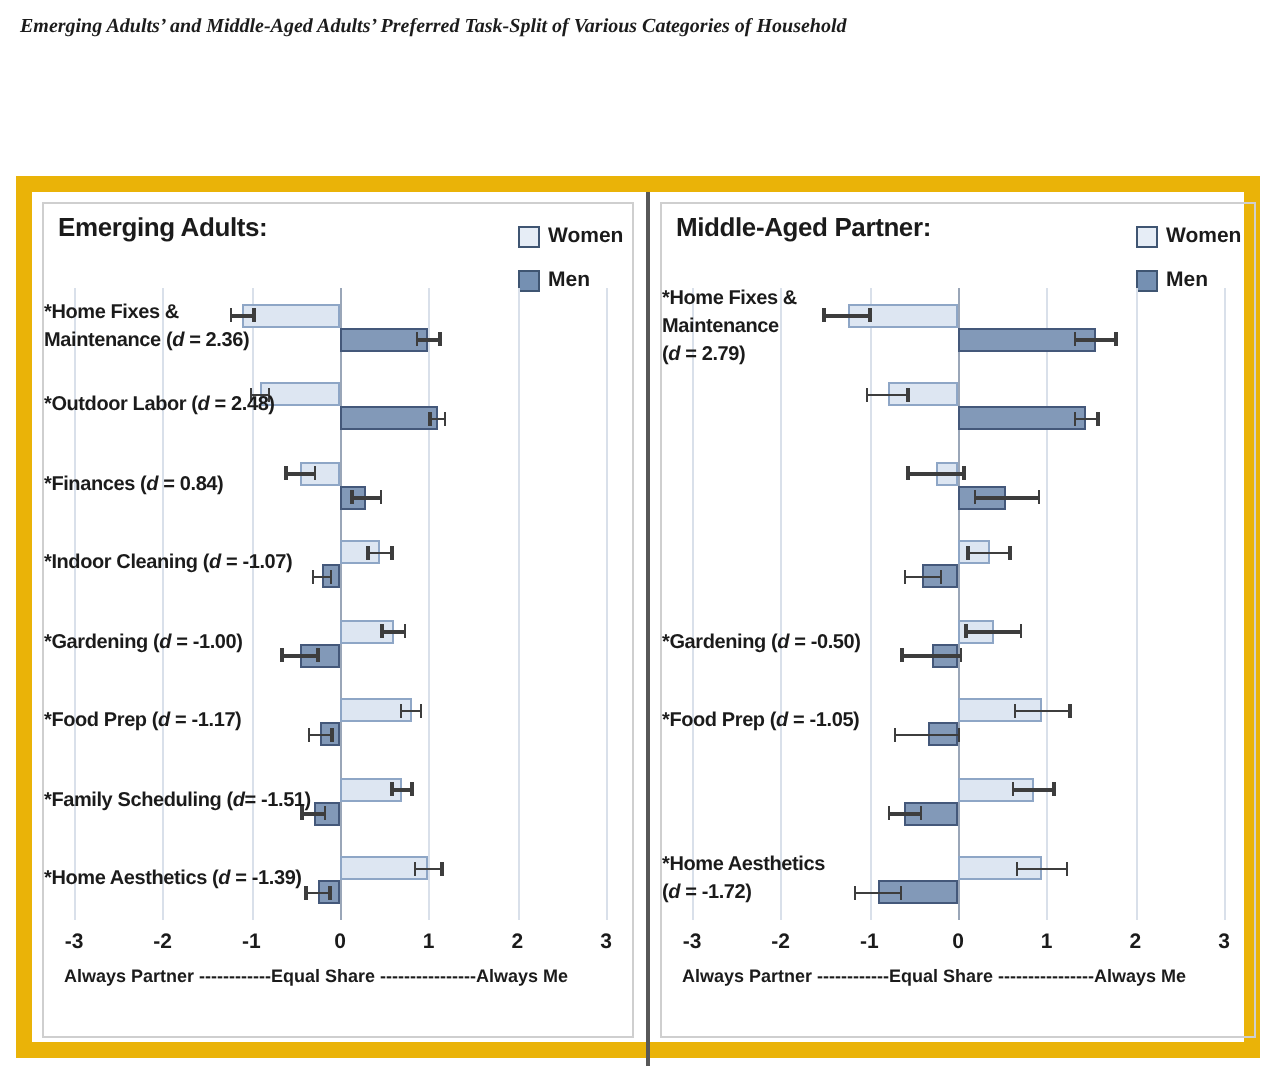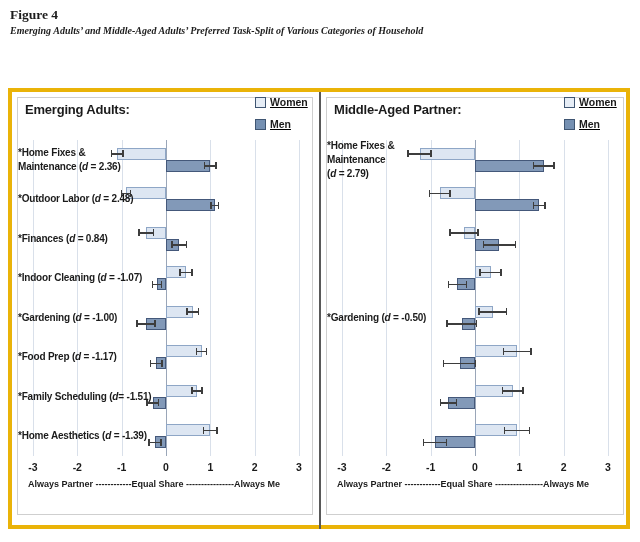--- a/index.html
+++ b/index.html
@@ -5,30 +5,30 @@
   html,body{margin:0;padding:0;background:#ffffff;}
   #page{position:relative;width:640px;height:542px;background:#ffffff;overflow:hidden;
         font-family:"Liberation Sans",sans-serif;}
   
   #title-block{position:absolute;left:10px;top:6px;width:620px;color:#1c1c1c;
                font-family:"Liberation Serif",serif;}
   #figure-label{font-weight:bold;font-size:13.5px;line-height:17px;}
   .figure-caption-line{font-style:italic;font-size:10px;line-height:16.5px;font-weight:bold;}
   
   #figure-box{position:absolute;left:8px;top:88px;width:622px;height:441px;
-              border:4px solid #eab308;box-sizing:border-box;background:#ffffff;}
+              border:8px solid #eab308;box-sizing:border-box;background:#ffffff;}
   .panel{position:absolute;top:0;height:437px;box-sizing:border-box;}
   .panel.left{left:0;width:309px;border-right:2px solid #585858;}
   .panel.right{left:309px;width:309px;}
   .chart-inner-border{position:absolute;left:5px;top:5px;right:6px;bottom:14px;
                       border:1px solid #cfcfcf;}
   .chart-heading{position:absolute;left:13px;top:10px;font-size:13px;font-weight:bold;
                  color:#1b1b1b;letter-spacing:-0.2px;}
   
-  .legend{position:absolute;left:243px;top:4px;text-decoration:underline;}
+  .legend{position:absolute;left:243px;top:16px;}
   .legend-item{display:flex;align-items:center;margin-bottom:10px;}
   .swatch{width:9px;height:9px;border:1px solid #3f5572;margin-right:4px;flex:0 0 auto;}
   .swatch.women{background:#e6edf6;}
   .swatch.men{background:#7590b2;}
   .legend-label{font-size:10.5px;font-weight:bold;color:#1b1b1b;}
   
   .plot{position:absolute;left:0;top:0;width:100%;height:100%;}
   .gridline{position:absolute;width:1px;background:#d9e0ea;}
   .gridline.zero{background:#9aa6b8;}
   .bar{position:absolute;height:12px;box-sizing:border-box;}
@@ -45,21 +45,20 @@
   .tick{position:absolute;width:30px;text-align:center;font-size:10.5px;font-weight:bold;color:#1b1b1b;}
   .axis-caption{position:absolute;left:16px;top:387px;width:278px;font-size:9px;font-weight:bold;
                 color:#1b1b1b;white-space:nowrap;overflow:hidden;}
 </style>
 </head>
 <body>
 
 <div id="page">
 
   <div id="title-block">
-    <div id="figure-label">Figure 4</div>
     <div class="figure-caption-line">Emerging Adults’ and Middle-Aged Adults’ Preferred Task-Split of Various Categories of Household</div>
   </div>
 
   <div id="figure-box">
 
     <div class="panel left">
       <div class="chart-inner-border"></div>
       <div class="chart-heading">Emerging Adults:</div>
       <div class="legend">
         <div class="legend-item">
@@ -226,36 +225,38 @@
           </div>
           <div class="cat-label" style="top:218.8px">*Gardening (<i>d</i> = -0.50)</div>
           <div class="bar women" style="left:154.0px;top:253.3px;width:42.1px"></div>
           <div class="bar men" style="left:138.5px;top:265.3px;width:15.5px"></div>
           <div class="errbar" style="left:181.5px;top:255.8px;width:29.3px">
             <span class="line"></span>
           </div>
           <div class="errbar" style="left:121.6px;top:267.8px;width:33.7px">
             <span class="line"></span>
           </div>
+          <div class="cat-label" style="top:258.3px">*Food Prep (<i>d</i> = -1.05)</div>
           <div class="bar women" style="left:154.0px;top:292.8px;width:37.7px"></div>
           <div class="bar men" style="left:127.4px;top:304.8px;width:26.6px"></div>
           <div class="errbar" style="left:180.6px;top:295.3px;width:22.2px">
             <span class="line"></span>
           </div>
           <div class="errbar" style="left:118.5px;top:307.3px;width:17.7px">
             <span class="line"></span>
           </div>
           <div class="bar women" style="left:154.0px;top:332.3px;width:42.1px"></div>
           <div class="bar men" style="left:114.1px;top:344.3px;width:39.9px"></div>
           <div class="errbar" style="left:182.8px;top:334.8px;width:26.6px">
             <span class="line"></span>
           </div>
           <div class="errbar" style="left:101.7px;top:346.8px;width:24.8px">
             <span class="line"></span>
           </div>
+          <div class="cat-label" style="top:330.3px">*Home Aesthetics<br>(<i>d</i> = -1.72)</div>
           <div class="tick" style="left:6.0px;top:369px">-3</div>
           <div class="tick" style="left:50.3px;top:369px">-2</div>
           <div class="tick" style="left:94.7px;top:369px">-1</div>
           <div class="tick" style="left:139.0px;top:369px">0</div>
           <div class="tick" style="left:183.3px;top:369px">1</div>
           <div class="tick" style="left:227.7px;top:369px">2</div>
           <div class="tick" style="left:272.0px;top:369px">3</div>
         </div>
       <div class="axis-caption">Always Partner ------------Equal Share ----------------Always Me</div>
     </div>

